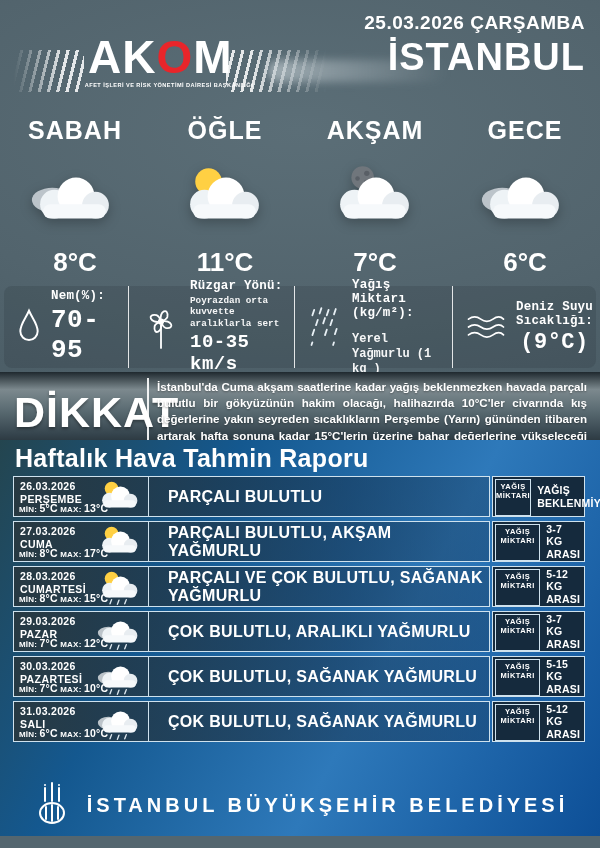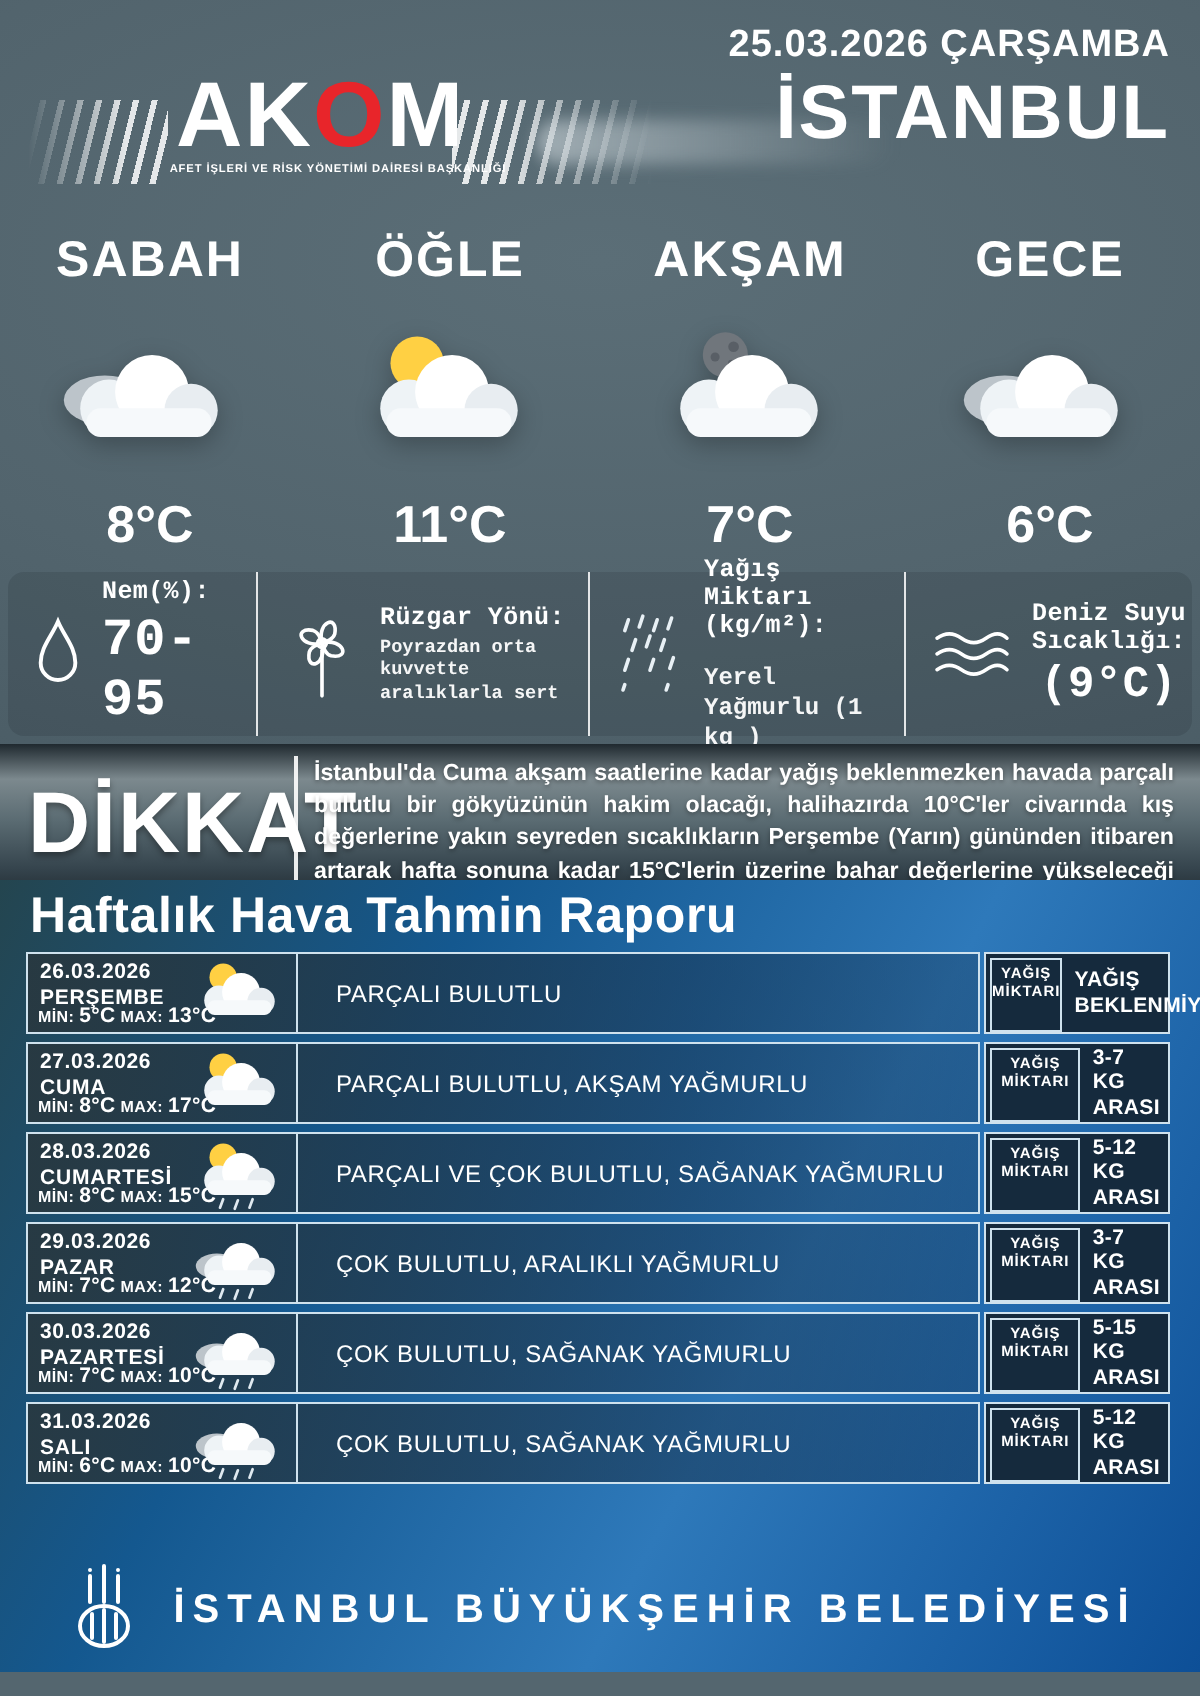--- a/index.html
+++ b/index.html
@@ -73,21 +73,21 @@
   .row-main{ width:477px; display:flex; border:1.5px solid #cfe2ee;
     background:linear-gradient(90deg, rgba(40,56,64,.92) 0%, rgba(22,50,78,.55) 70%, rgba(22,50,78,.35) 100%); }
   .date-cell{ position:relative; width:135px; border-right:1.5px solid #cfe2ee; padding:3px 4px 2px 6px; }
   .row-date{ font-size:10.5px; font-weight:700; letter-spacing:.3px; }
   .row-day{ font-size:10.5px; font-weight:800; letter-spacing:.4px; margin-top:1px; }
   .row-minmax{ position:absolute; left:5px; bottom:2px; font-size:8px; font-weight:800; letter-spacing:.2px; }
   .row-minmax b{ font-size:10.5px; font-weight:800; }
   .row-icon{ position:absolute; right:1px; top:0px; width:54px; height:40px; }
   .row-icon svg{ width:100%; height:100%; }
   .forecast-cell{ flex:1; display:flex; align-items:center; padding-left:19px;
-    font-size:12px; font-weight:400; letter-spacing:.3px; }
+    font-size:16px; font-weight:700; letter-spacing:.3px; }
   .row-amount{ width:93px; margin-left:2px; border:1.5px solid #cfe2ee; background:#152a3d;
     display:flex; flex-direction:row; }
   .amount-head{ margin:2px 2px 0 2px; border:1px solid #cfe2ee; text-align:center;
     font-size:7.5px; font-weight:800; letter-spacing:.5px; padding:1.5px 0; }
   .amount-val{ flex:1; display:flex; align-items:center; justify-content:center; 
     font-size:10.5px; font-weight:800; line-height:1.2; letter-spacing:.2px; padding:0 4px; }
   
   .footer{ position:absolute; left:0; top:334px; width:600px; height:62px;
     display:flex; align-items:center; justify-content:center; gap:15px; }
   .ibb-logo{ width:40px; height:48px; }
@@ -197,20 +197,21 @@
               <path d="M0 0 C-3 -12 9 -16 7 -5 C6 -2 3 -1 0 0 Z" transform="rotate(180)"></path>
               <path d="M0 0 C-3 -12 9 -16 7 -5 C6 -2 3 -1 0 0 Z" transform="rotate(270)"></path>
               <circle cx="0" cy="0" r="2.4"></circle>
             </g>
             <line x1="22" y1="25" x2="22" y2="50"></line>
           </svg>
         </div>
       <div class="cond-body">
         <div class="cond-title">Rüzgar Yönü:</div>
         <div class="cond-desc">Poyrazdan orta kuvvette aralıklarla sert</div>
+        <div class="cond-value">10-35 km/s</div>
       </div>
     </div>
 
     <div class="cond cond-3">
       <div class="cond-icon i-rain-icon">
           <svg viewBox="0 0 40 50" stroke="#e8f0f5" stroke-width="2" stroke-linecap="round" fill="none">
             <line x1="8" y1="6" x2="6" y2="12"></line>
             <line x1="16" y1="4" x2="14" y2="10"></line>
             <line x1="24" y1="6" x2="22" y2="12"></line>
             <line x1="32" y1="5" x2="30" y2="11"></line>

